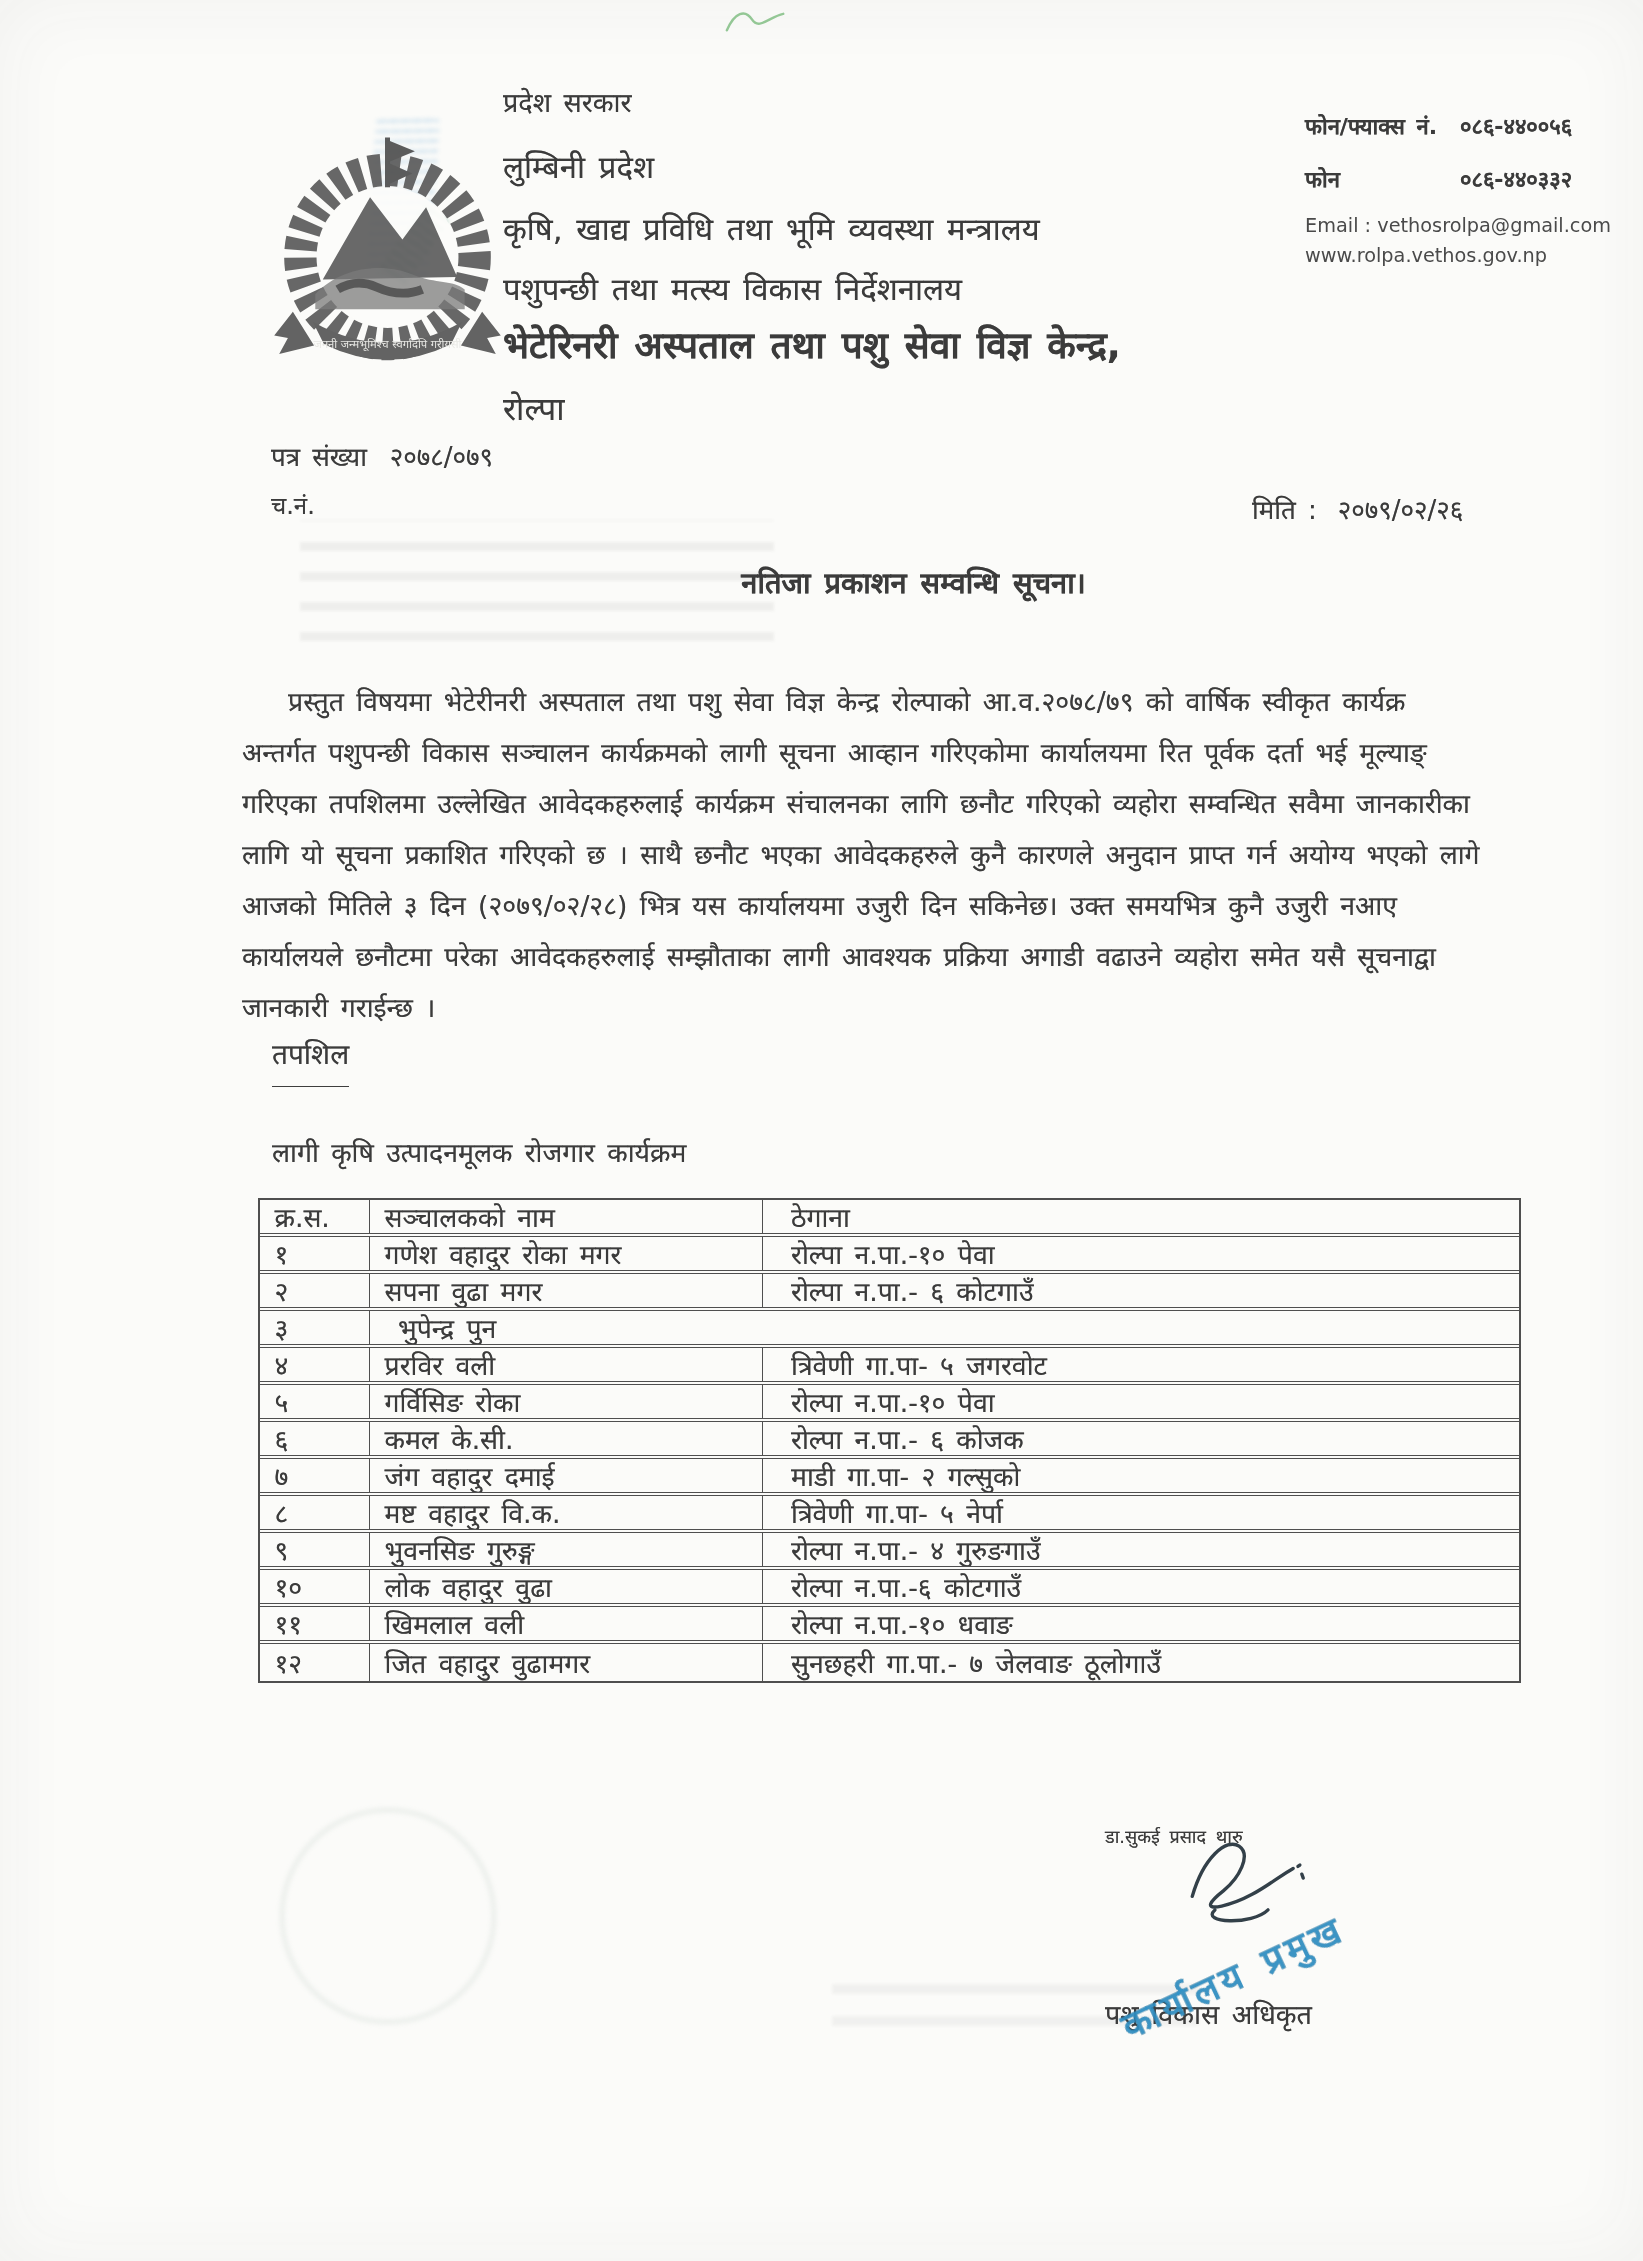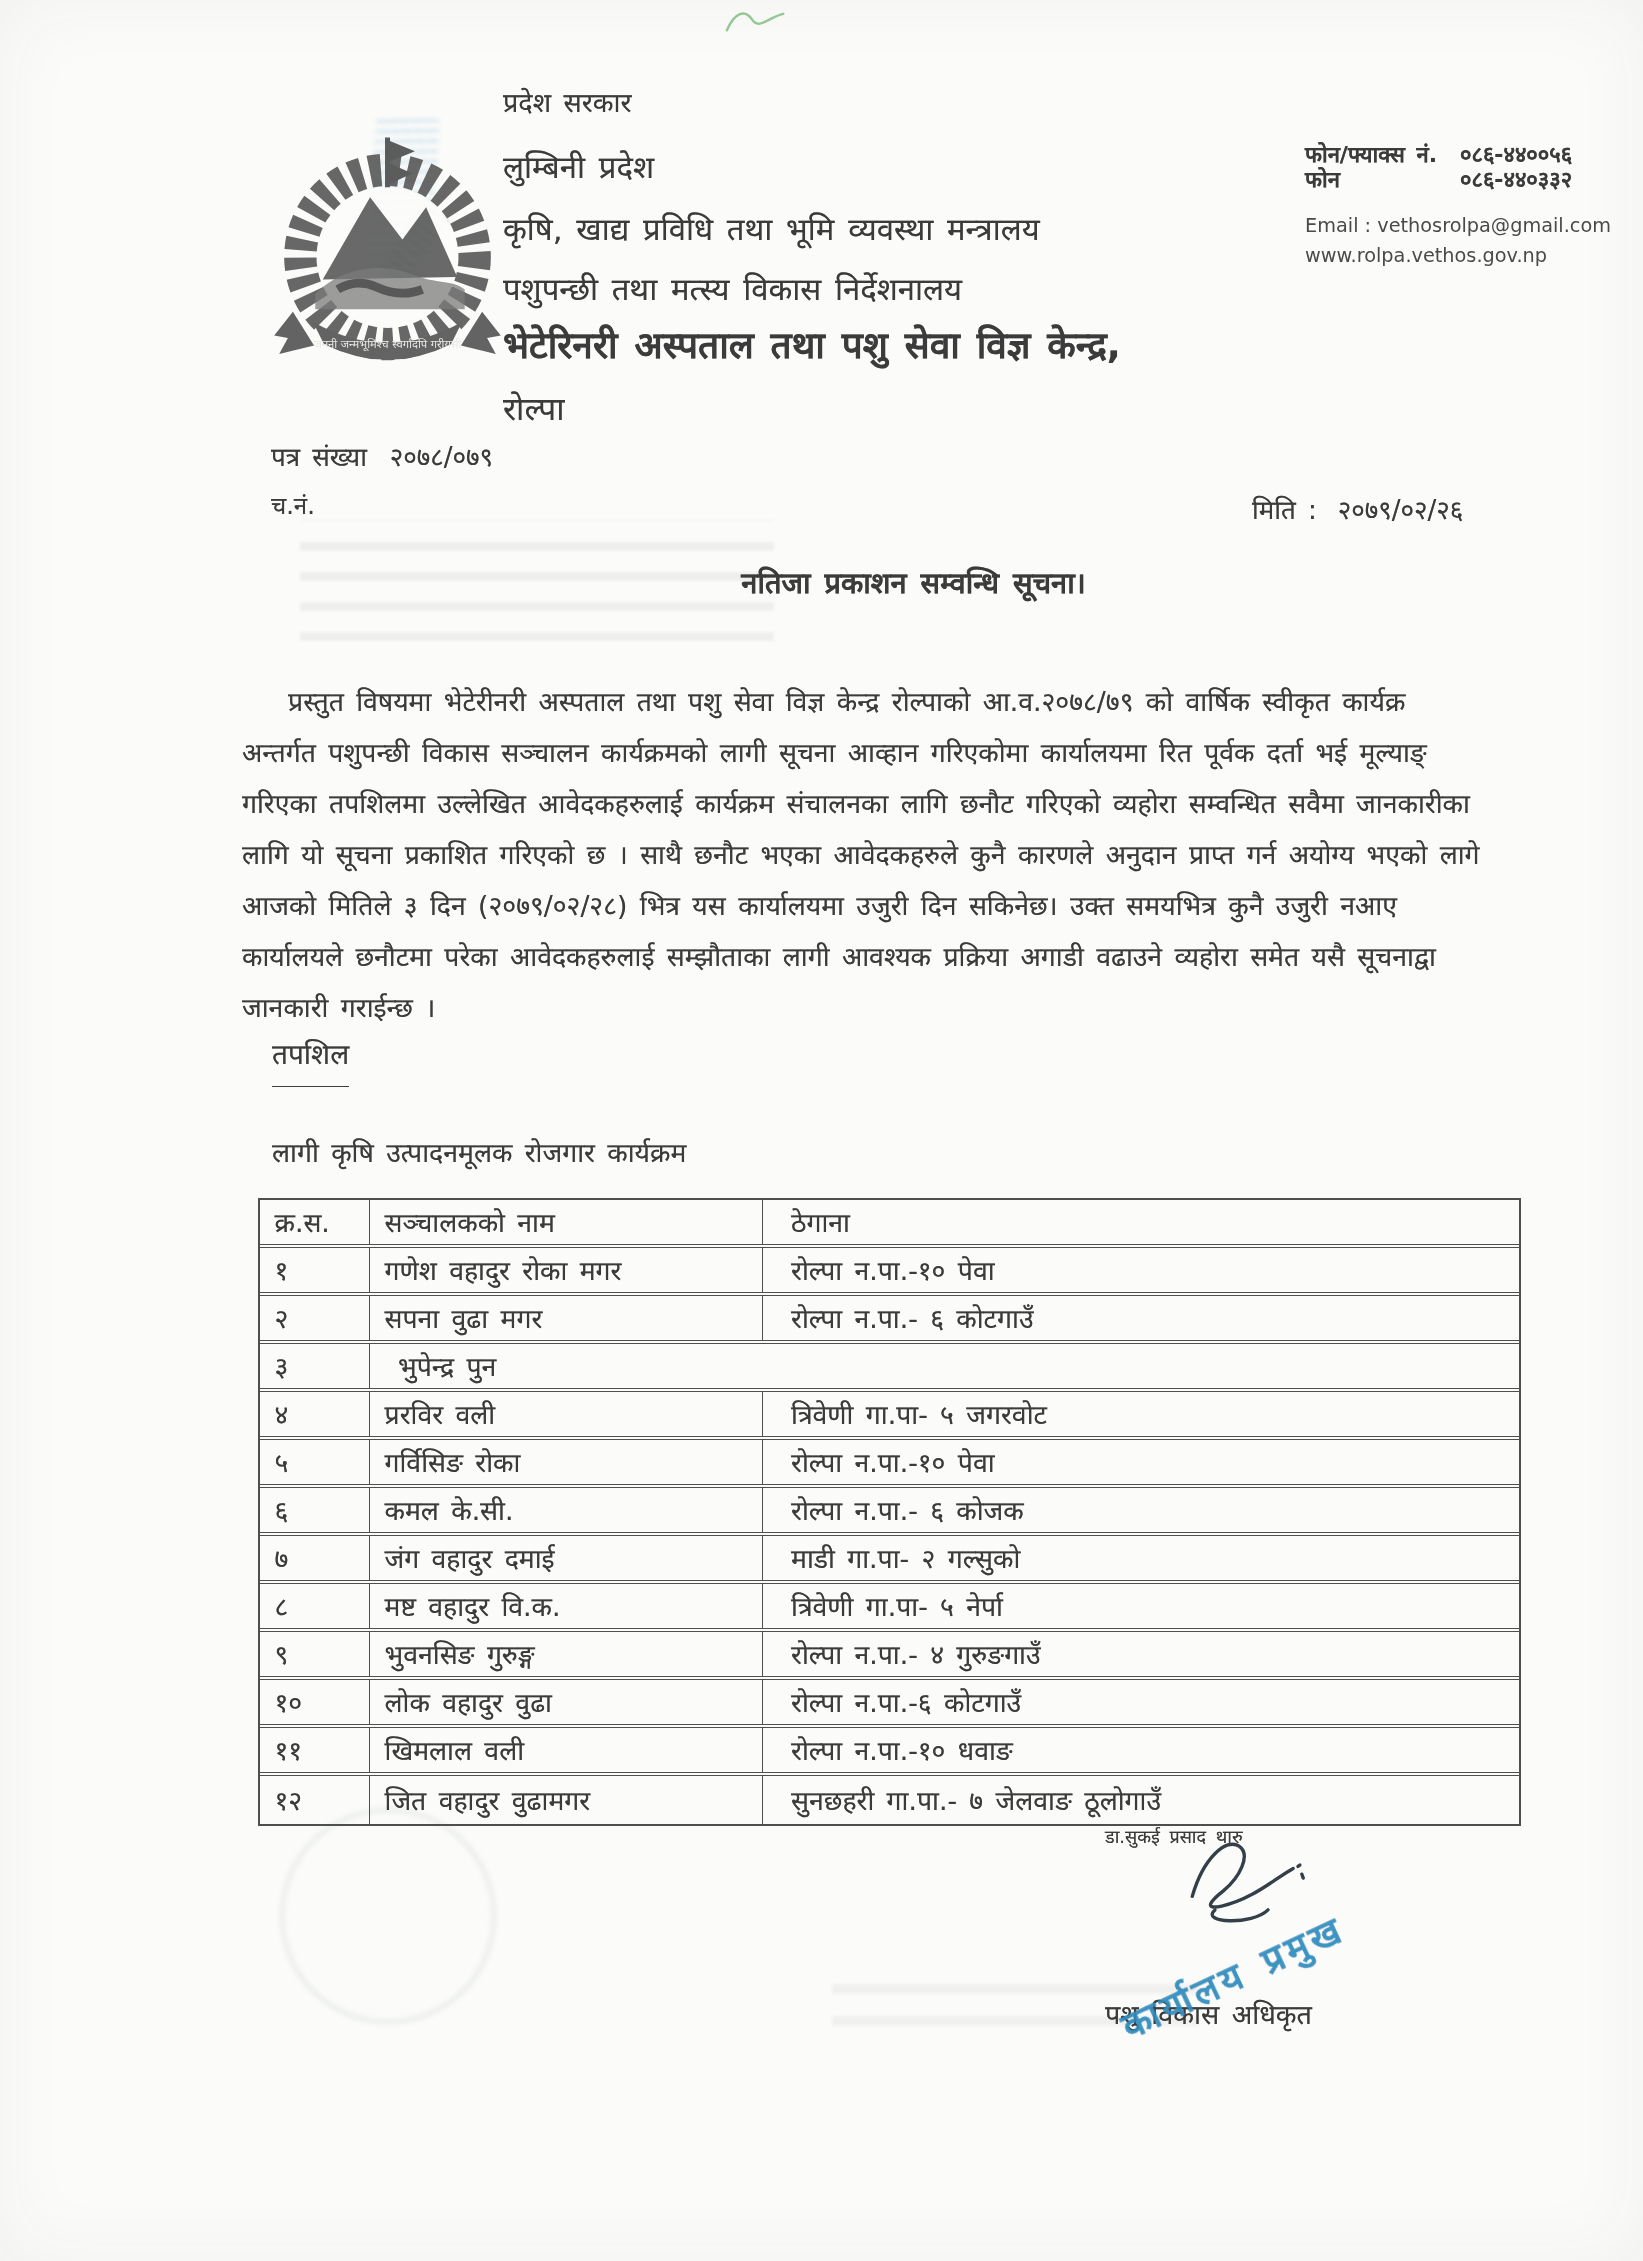--- a/index.html
+++ b/index.html
@@ -22,21 +22,21 @@
   .h-dir{top:267px;font-size:31px;}
   .h-office{top:318px;font-size:37px;font-weight:bold;}
   .h-dist{top:386px;font-size:32px;}
 
   .emblem{left:263px;top:123px;width:249px;height:273px;filter:blur(0.5px);opacity:.9;}
 
   
   .contact{left:1305px;top:0;width:338px;height:290px;}
   .c-row{position:absolute;left:0;font-size:22px;font-weight:bold;white-space:nowrap;}
   .c-row .val{position:absolute;left:155px;top:0;}
-  .c-r1{top:110px;margin-top:28px;}
+  .c-r1{top:110px;}
   .c-r2{top:163px;}
   .c-email{position:absolute;left:0;top:214px;font-size:19.3px;font-weight:normal;color:#4a4a4a;white-space:nowrap;}
   .c-web{position:absolute;left:0;top:244px;font-size:19.3px;color:#4a4a4a;white-space:nowrap;}
 
   
   .letter-no{left:271px;top:438px;font-size:26px;}
   .ch-no{left:271px;top:488px;font-size:24px;}
   .date-line{left:1252px;top:491px;font-size:26px;}
 
   .title{left:575px;top:562px;width:677px;text-align:center;font-size:29px;font-weight:bold;}
@@ -45,21 +45,21 @@
   .body-par{left:242px;top:676px;width:1402px;font-size:26.6px;line-height:51px;}
   .body-line{white-space:nowrap;}
   .body-line.indent{text-indent:46px;}
 
   .tapasil{left:272px;top:1034px;font-size:28px;border-bottom:1.9px solid #3e3e3e;padding-bottom:14px;}
   .det-l1{left:272px;top:1083px;font-size:26.6px;}
   .det-l2{left:272px;top:1134px;font-size:26.6px;}
 
   
   .tbl{left:258px;top:1198px;width:1259px;border:2.4px solid #4f4f4f;}
-  .tr{display:grid;grid-template-columns:110px 393px auto;height:48px;box-sizing:border-box;border-bottom:4.4px double #4f4f4f;}
+  .tr{display:grid;grid-template-columns:110px 393px auto;height:37px;box-sizing:border-box;border-bottom:4.4px double #4f4f4f;}
   .tr:last-child{border-bottom:none;}
   .td{display:flex;align-items:center;font-size:26.6px;border-right:1.9px solid #4f4f4f;padding-left:14.5px;overflow:hidden;white-space:nowrap;}
   .td:last-child{border-right:none;padding-left:28px;}
 
   
   .sig-svg{left:1180px;top:1824px;width:150px;height:111px;}
   .sig-name{left:1105px;top:1824px;font-size:18px;}
   .sig-desig{left:1105px;top:1995px;font-size:27px;}
   .stamp{
     left:1134px;top:1999px;font-size:37px;font-weight:bold;white-space:nowrap;

